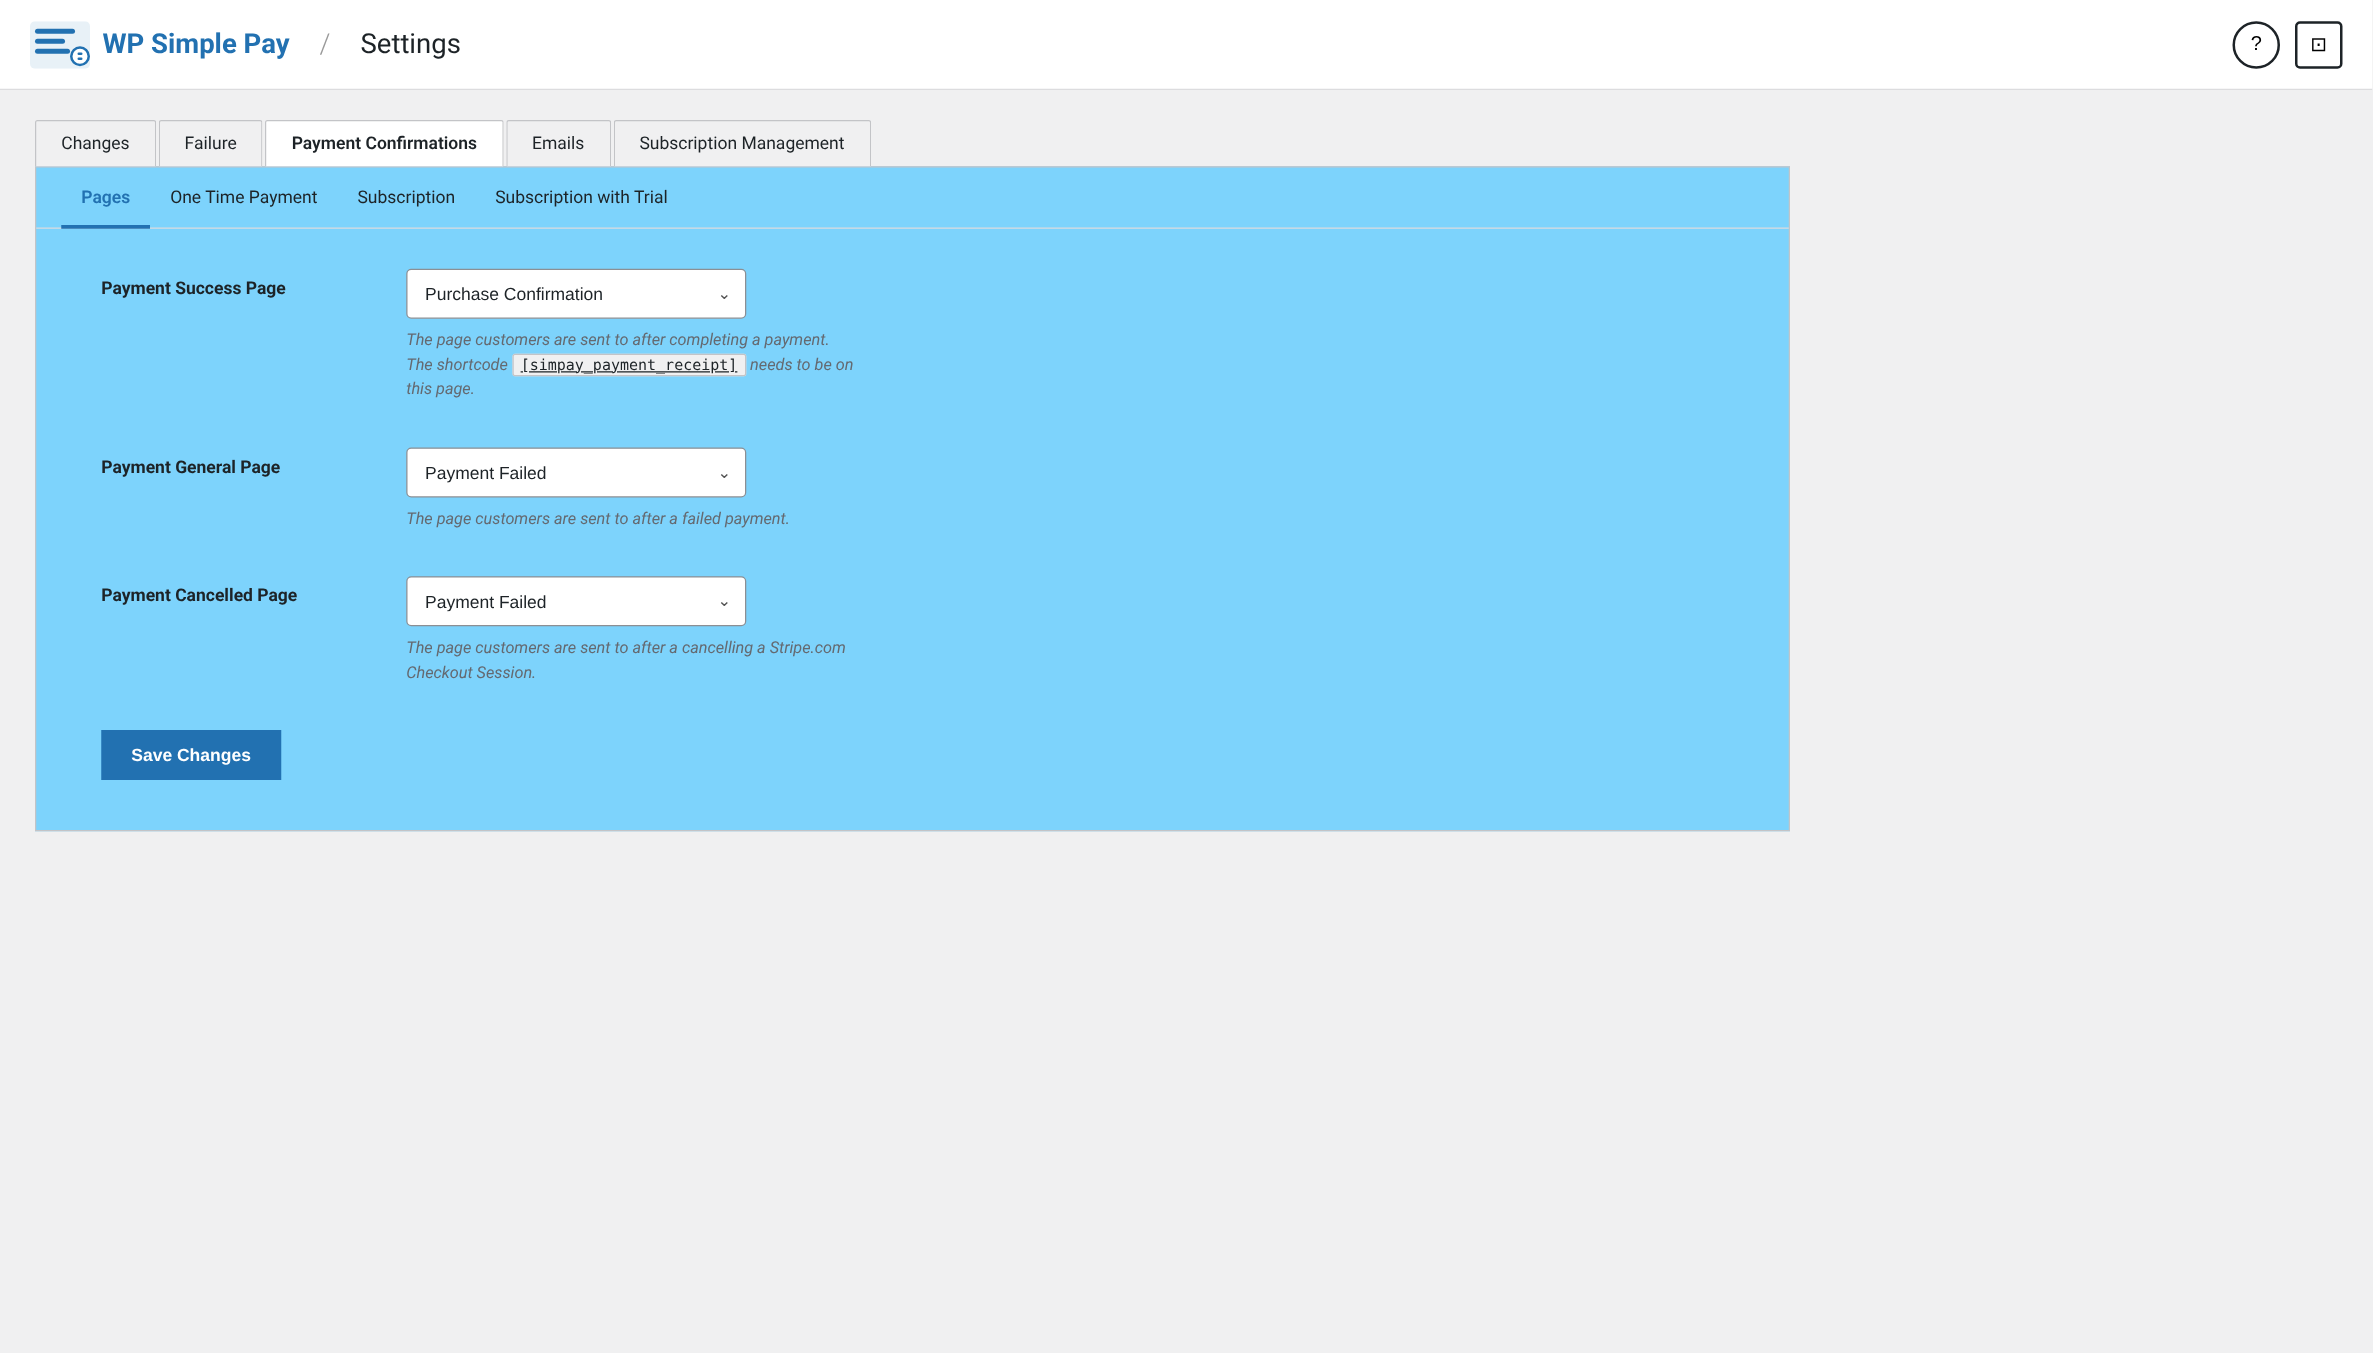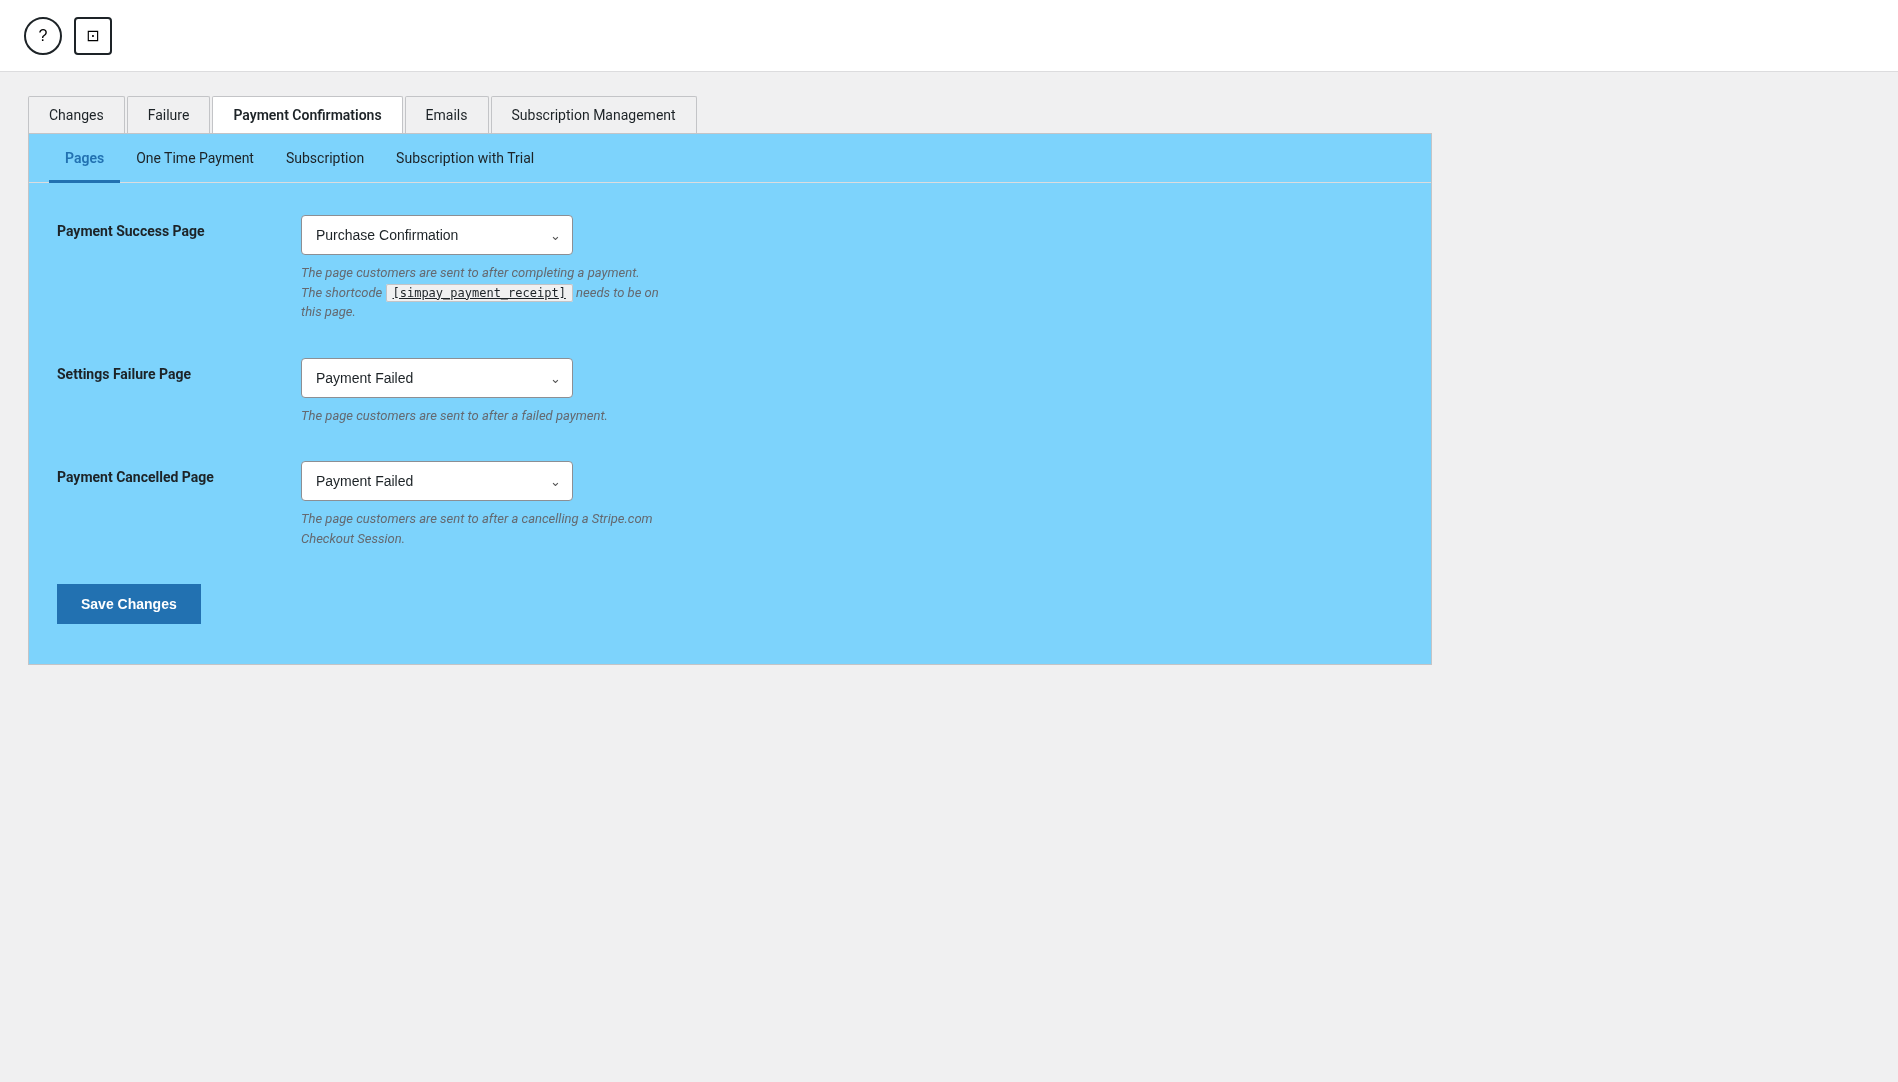--- a/index.html
+++ b/index.html
@@ -139,20 +139,21 @@
     }
     .sub-tab.active {
       color: #2271b1;
       border-bottom: 3px solid #2271b1;
       font-weight: 600;
     }
 
     
     .form-area {
       padding: 32px 28px 40px;
+      margin-left: 24px;
     }
 
     .form-row {
       display: flex;
       align-items: flex-start;
       margin-bottom: 36px;
       gap: 24px;
     }
 
     .form-label {
@@ -227,20 +228,37 @@
       font-size: 14px;
       font-weight: 600;
       cursor: pointer;
       height: 40px;
     }
   </style>
 </head>
 <body>
 
 <div class="header">
+  <div class="header-left">
+    <div class="logo">
+
+      <svg class="logo-icon" viewBox="0 0 48 38" fill="none" xmlns="http://www.w3.org/2000/svg">
+        <rect x="0" y="0" width="48" height="38" rx="4" fill="#2271b1" opacity="0.1"></rect>
+        <rect x="4" y="6" width="32" height="4" rx="2" fill="#2271b1"></rect>
+        <rect x="4" y="14" width="24" height="4" rx="2" fill="#2271b1"></rect>
+        <rect x="4" y="22" width="28" height="4" rx="2" fill="#2271b1"></rect>
+        <circle cx="40" cy="28" r="7" fill="#fff" stroke="#2271b1" stroke-width="2"></circle>
+        <rect x="38" y="25" width="4" height="2" rx="1" fill="#2271b1"></rect>
+        <rect x="38" y="29" width="4" height="2" rx="1" fill="#2271b1"></rect>
+      </svg>
+      <span class="logo-text">WP Simple Pay</span>
+    </div>
+    <span class="header-divider">/</span>
+    <span class="header-title">Settings</span>
+  </div>
   <div class="header-right">
     <button class="header-icon-btn">
       <span>?</span>
     </button>
     <button class="header-icon-btn-square">
       <span>⊡</span>
     </button>
   </div>
 </div>
 
@@ -278,21 +296,21 @@
           </div>
           <div class="form-description">
             <span>The page customers are sent to after completing a payment. The shortcode</span>
             <code class="inline-code">[simpay_payment_receipt]</code>
             <span>needs to be on this page.</span>
           </div>
         </div>
       </div>
 
       <div class="form-row">
-        <div class="form-label">Settings Failure Page</div>
+        <div class="form-label">Payment General Page</div>
         <div class="form-field">
           <div class="form-select-wrap">
             <select class="form-select">
               <option>Purchase Confirmation</option>
               <option selected="">Payment Failed</option>
               <option>Other Page</option>
             </select>
             <span class="select-arrow">⌄</span>
           </div>
           <div class="form-description">The page customers are sent to after a failed payment.</div>

